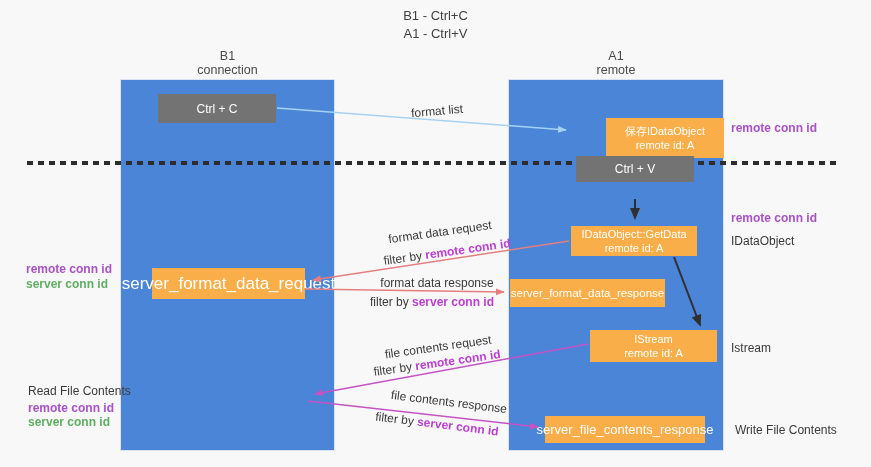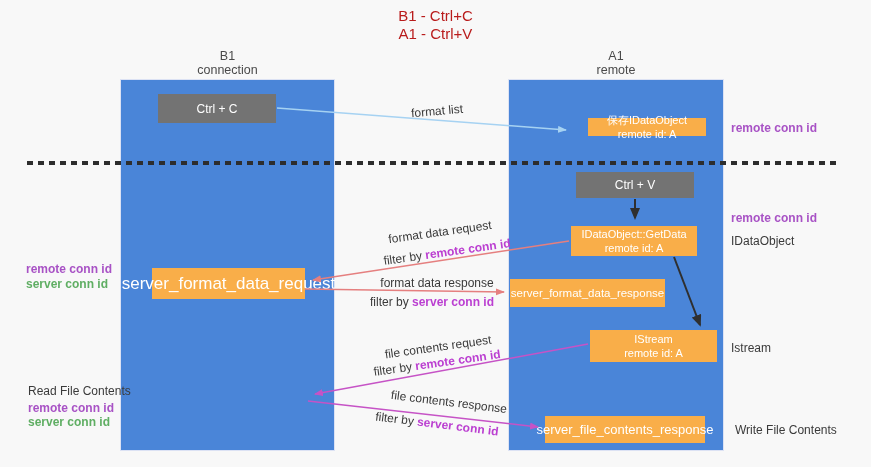--- a/index.html
+++ b/index.html
@@ -4,21 +4,21 @@
 <style>
   html,body{margin:0;padding:0;background:#f8f8f8;}
   .canvas{
     position:relative;width:871px;height:467px;overflow:hidden;
     background:#f8f8f8;
     font-family:"Liberation Sans","DejaVu Sans",sans-serif;
     color:#383838;
   }
   .title{
     position:absolute;left:0;top:7px;width:871px;text-align:center;
-    font-size:15px;line-height:18px;color:#b91c1c;
+    font-size:13px;line-height:18px;color:#404040;
   }
   .col-header{
     position:absolute;top:49px;text-align:center;
     font-size:12.5px;line-height:14px;color:#4a4a4a;
   }
   .col-header.left{left:120px;width:215px;}
   .col-header.right{left:508px;width:216px;}
   .lane{
     position:absolute;top:79px;height:372px;background:#4a85d8;
     border:1px solid #dce2f4;box-sizing:border-box;
@@ -30,22 +30,22 @@
     background:repeating-linear-gradient(90deg,#2d2d2d 0 6px,rgba(0,0,0,0) 6px 11px);
   }
   .node{
     position:absolute;display:flex;flex-direction:column;align-items:center;justify-content:center;
     color:#fff;text-align:center;box-sizing:border-box;
   }
   .node .l1,.node .l2{line-height:14px;font-size:11px;}
   .node.orange{background:#f9ae49;}
   .node.green{background:#737373;font-size:12px;}
   .n-ctrl-c{left:158px;top:94px;width:118px;height:29px;}
-  .n-save{left:588px;top:118px;width:118px;height:18px;}
-  .n-ctrl-v{left:576px;top:172px;width:118px;height:26px;}
+  .n-save{left:606px;top:118px;width:118px;height:40px;}
+  .n-ctrl-v{left:576px;top:156px;width:118px;height:26px;}
   .n-getdata{left:571px;top:226px;width:126px;height:30px;}
   .n-fmt-req{left:152px;top:268px;width:153px;height:31px;font-size:17px;}
   .n-fmt-resp{left:510px;top:279px;width:155px;height:28px;font-size:11.5px;}
   .n-istream{left:590px;top:330px;width:127px;height:32px;}
   .n-file-req{left:149px;top:382px;width:159px;height:28px;font-size:11.5px;}
   .n-file-resp{left:545px;top:416px;width:160px;height:27px;font-size:13px;}
   .side-label{position:absolute;font-size:12px;white-space:nowrap;}
   .purple{color:#a852c5;font-weight:bold;}
   .greentxt{color:#5fae63;font-weight:bold;}
   .blacktxt{color:#3a3a3a;}

